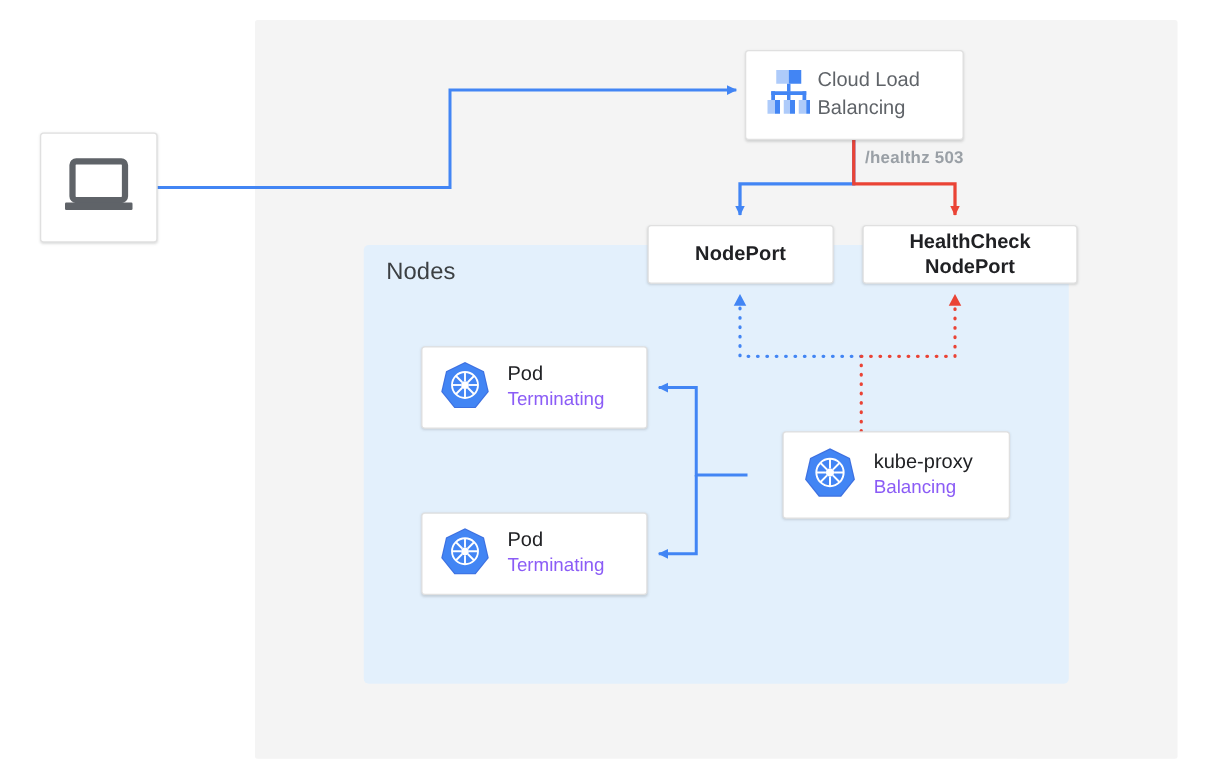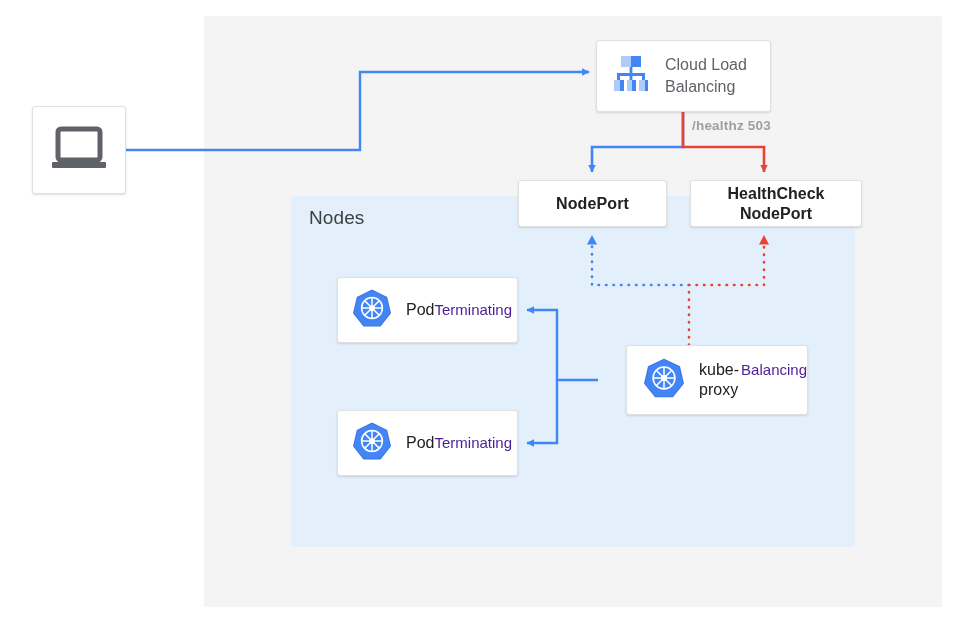--- a/index.html
+++ b/index.html
@@ -67,21 +67,21 @@
     height: 72px;
     display: flex;
     align-items: center;
     padding-left: 12px;
     box-sizing: border-box;
   }
   .clb-text {
     font-size: 16px;
     color: #5f6368;
     line-height: 22px;
-    margin-left: 12px;
+    margin-left: 1px;
     white-space: pre-line;
   }
   .nodeport-box {
     left: 518px;
     top: 180px;
     width: 149px;
     height: 47px;
     display: flex;
     align-items: center;
     justify-content: center;
@@ -126,31 +126,31 @@
     width: 182px;
     height: 70px;
     display: flex;
     align-items: center;
     padding-left: 16px;
     box-sizing: border-box;
   }
   .txt-col {
     margin-left: 14px;
     display: flex;
-    flex-direction: row;
+    flex-direction: column;
     justify-content: center;
   }
   .txt-title {
     font-size: 16px;
     color: #202124;
     line-height: 20px;
   }
   .txt-sub {
     font-size: 15px;
-    color: #4c1d95;
+    color: #8b5cf6;
     line-height: 20px;
   }
   .healthz-label {
     position: absolute;
     left: 692px;
     top: 118px;
     font-size: 13.5px;
     font-weight: bold;
     color: #9aa0a6;
     letter-spacing: 0.2px;

